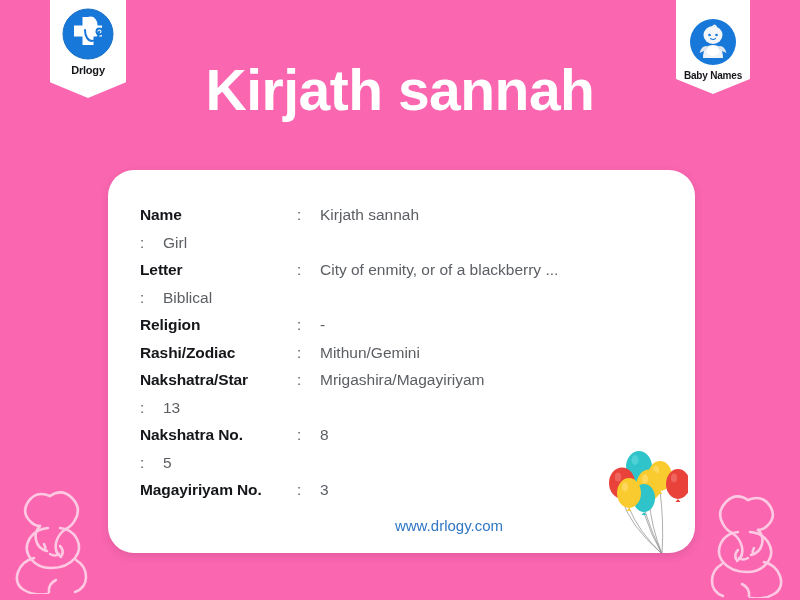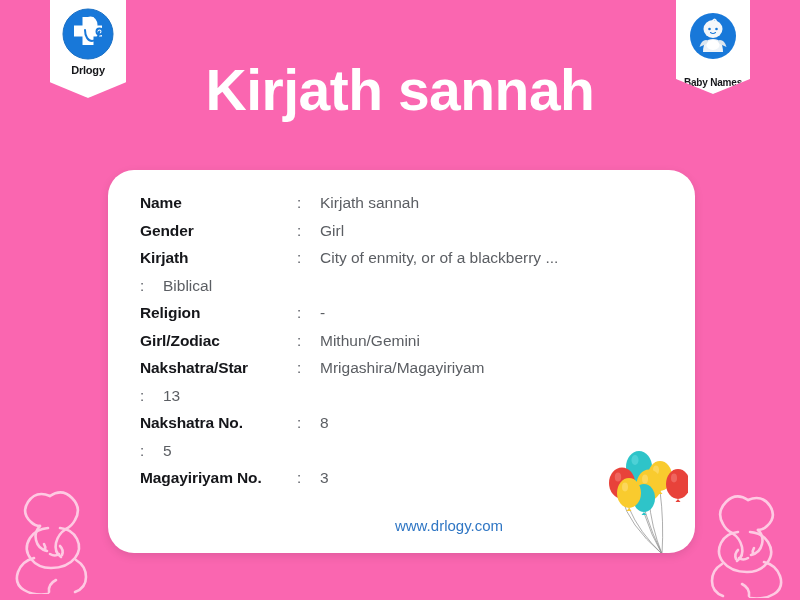--- a/index.html
+++ b/index.html
@@ -31,22 +31,21 @@
   .badge-left {
     left: 50px;
     width: 76px;
     height: 98px;
     padding-top: 8px;
   }
   .badge-right {
     left: 676px;
     width: 74px;
     height: 94px;
-    padding-top: 12px;
-    gap: 13px;
+    padding-top: 18px;
   }
   .badge-icon-wrap {
     display: block;
     line-height: 0;
   }
   .badge-label {
     font-size: 11px;
     font-weight: bold;
     color: #15161a;
     margin-top: 4px;
@@ -87,21 +86,21 @@
     width: 587px;
     height: 383px;
     background: #ffffff;
     border-radius: 26px;
     box-shadow: 0 3px 10px rgba(0,0,0,0.10);
     overflow: hidden;
   }
   .rows {
     position: absolute;
     left: 32px;
-    top: 24px;
+    top: 36px;
   }
   .row {
     display: flex;
     align-items: baseline;
     height: 27.5px;
   }
   .row-label {
     width: 157px;
     font-size: 15.5px;
     font-weight: bold;
@@ -219,44 +218,43 @@
 
   <div class="rows">
 
     <div class="row">
       <span class="row-label">Name</span>
       <span class="row-colon">:</span>
       <span class="row-value">Kirjath sannah</span>
     </div>
 
     <div class="row">
-      <span class="row-label">Gender</span>
       <span class="row-colon">:</span>
       <span class="row-value">Girl</span>
     </div>
 
     <div class="row">
-      <span class="row-label">Kirjath</span>
+      <span class="row-label">Letter</span>
       <span class="row-colon">:</span>
       <span class="row-value">City of enmity, or of a blackberry ...</span>
     </div>
 
     <div class="row">
       <span class="row-colon">:</span>
       <span class="row-value">Biblical</span>
     </div>
 
     <div class="row">
       <span class="row-label">Religion</span>
       <span class="row-colon">:</span>
       <span class="row-value">-</span>
     </div>
 
     <div class="row">
-      <span class="row-label">Girl/Zodiac</span>
+      <span class="row-label">Rashi/Zodiac</span>
       <span class="row-colon">:</span>
       <span class="row-value">Mithun/Gemini</span>
     </div>
 
     <div class="row">
       <span class="row-label">Nakshatra/Star</span>
       <span class="row-colon">:</span>
       <span class="row-value">Mrigashira/Magayiriyam</span>
     </div>
 

